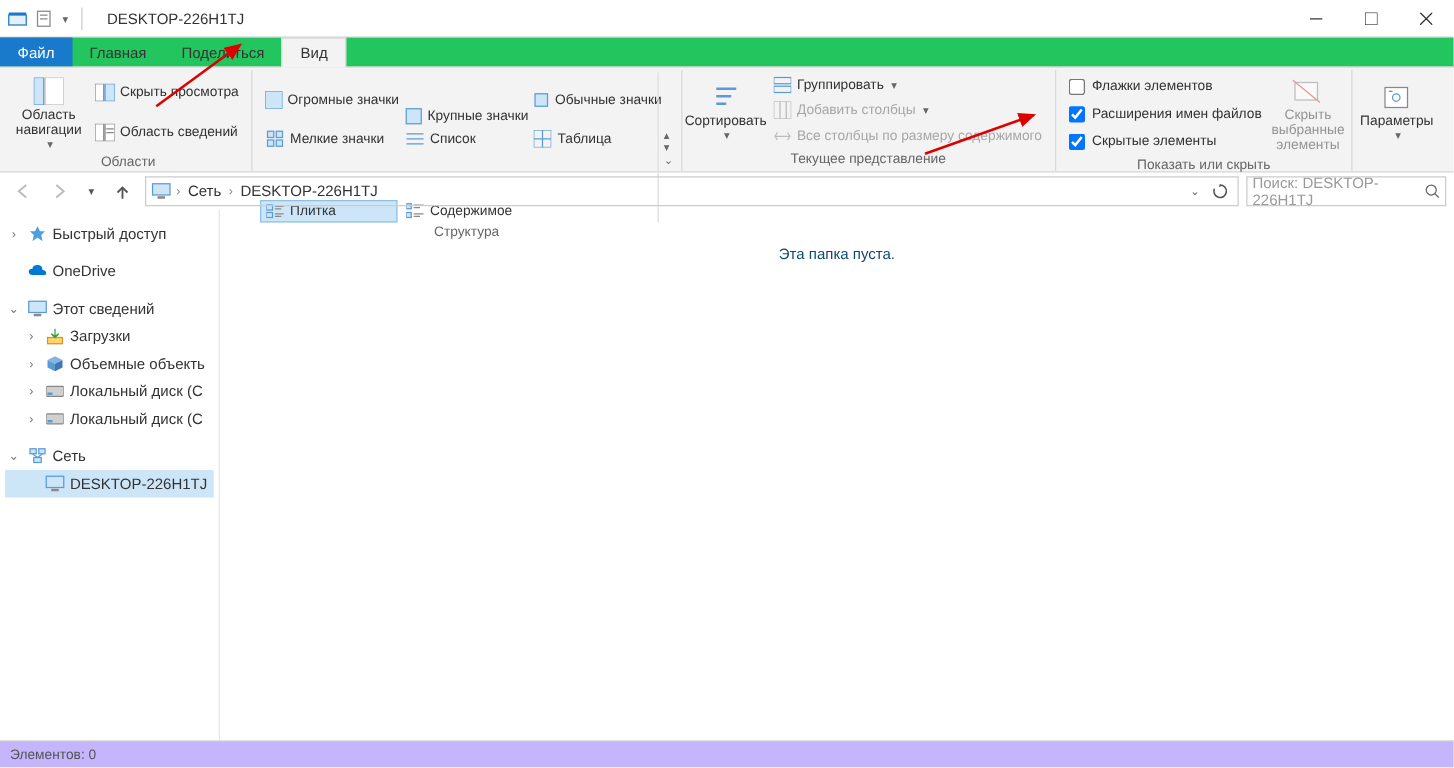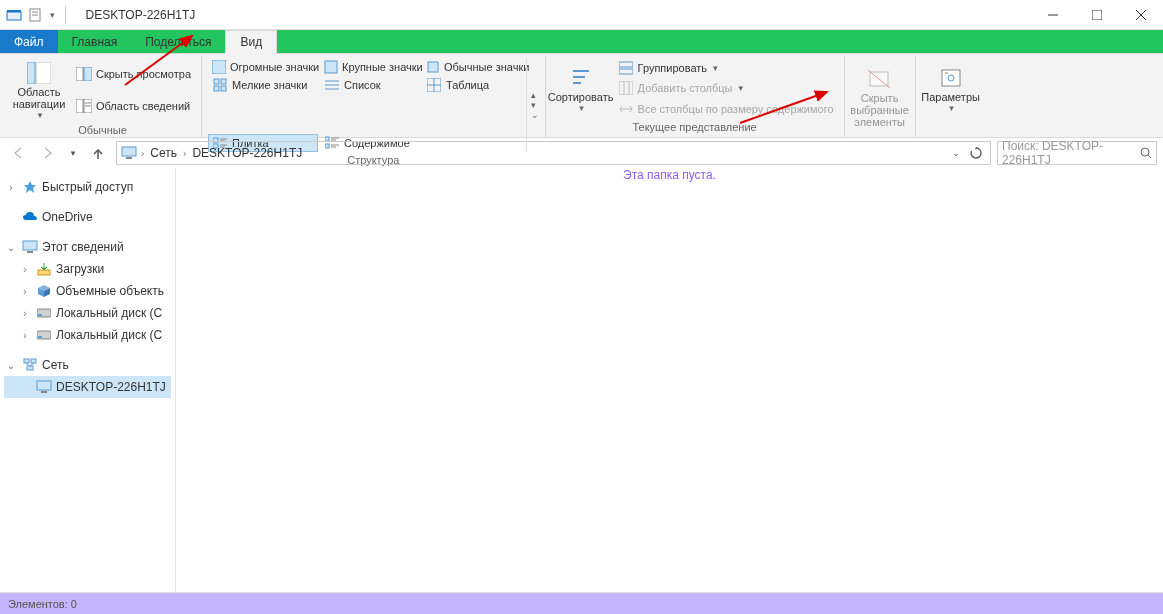--- a/index.html
+++ b/index.html
@@ -44,21 +44,21 @@
   .body-row { display: flex; height: calc(100% - 30px - 24px - 84px - 30px - 22px); }
   .sidebar { width: 176px; border-right: 1px solid #e5e5e5; padding: 8px 4px; overflow: hidden; }
   .tree-item { display: flex; align-items: center; gap: 4px; height: 22px; font-size: 12px; cursor: pointer; padding-right: 4px; white-space: nowrap; }
   .tree-item.selected { background: #cde6f7; }
   .tree-exp { width: 14px; text-align: center; font-size: 10px; color: #777; }
   .tree-ic { width: 16px; height: 16px; display: flex; align-items: center; justify-content: center; }
   .tree-spacer { height: 8px; }
   .indent-1 { padding-left: 14px; }
 
   .content { flex: 1; position: relative; }
-  .empty-msg { position: absolute; top: 0; left: 50%; transform: translateX(-50%); font-size: 12px; color: #8b5cf6; }
+  .empty-msg { position: absolute; top: 28px; left: 50%; transform: translateX(-50%); font-size: 12px; color: #0c4a6e; }
 
   .statusbar { height: 22px; border-top: 1px solid #e0e0e0; display: flex; align-items: center; padding: 0 8px; font-size: 11px; color: #555; background: #c4b5fd; }
 
   
   .arrow { position: absolute; pointer-events: none; }
 
   svg { display: block; }
 </style>
 </head>
 <body>
@@ -138,36 +138,36 @@
                 <rect x="0" y="0" width="7" height="14" fill="#fff" stroke="#888"></rect>
                 <rect x="8" y="0" width="8" height="14" fill="#fff" stroke="#888"></rect>
                 <line x1="9" y1="4" x2="15" y2="4" stroke="#888"></line>
                 <line x1="9" y1="7" x2="15" y2="7" stroke="#888"></line>
               </svg>
             </span>
           <span>Область сведений</span>
         </div>
       </div>
     </div>
-    <div class="ribbon-group-label">Обычные</div>
+    <div class="ribbon-group-label">Области</div>
   </div>
 
   <div class="ribbon-group" style="min-width:320px;">
     <div class="ribbon-group-body">
       <div class="r-stack" style="flex:1;">
         <div style="display:flex;gap:2px;">
           <div class="r-item" style="width:110px;">
               <span class="ic">
                 <svg width="14" height="14">
                   <rect width="14" height="14" fill="#cde6f7" stroke="#5b9bd5"></rect>
                 </svg>
               </span>
               <span>Огромные значки</span>
             </div>
-          <div class="r-item" style="width:100px;">
+          <div class="r-item" style="width:100px;margin-top:26px;">
               <span class="ic">
                 <svg width="14" height="14">
                   <rect x="1" y="1" width="12" height="12" fill="#cde6f7" stroke="#5b9bd5"></rect>
                 </svg>
               </span>
               <span>Крупные значки</span>
             </div>
           <div class="r-item" style="width:100px;">
               <span class="ic">
                 <svg width="14" height="14">
@@ -291,30 +291,45 @@
             </span>
             <span>Все столбцы по размеру содержимого</span>
           </div>
       </div>
     </div>
     <div class="ribbon-group-label">Текущее представление</div>
   </div>
 
   <div class="ribbon-group">
     <div class="ribbon-group-body">
+      <div class="r-stack">
+        <label class="r-check">
+            <input type="checkbox" style="">
+            <span>Флажки элементов</span>
+          </label>
+        <label class="r-check">
+            <input type="checkbox" checked="" style="">
+            <span>Расширения имен файлов</span>
+          </label>
+        <label class="r-check">
+            <input type="checkbox" checked="" style="">
+            <span>Скрытые элементы</span>
+          </label>
+      </div>
       <div class="r-big-btn" style="opacity:.5;">
         <div class="ic">
             <svg width="24" height="22">
               <rect x="2" y="4" width="18" height="14" fill="#fff" stroke="#888"></rect>
               <line x1="0" y1="2" x2="22" y2="20" stroke="#d04040"></line>
             </svg>
           </div>
         <span>Скрыть выбранные элементы</span>
       </div>
     </div>
+    <div class="ribbon-group-label">Показать или скрыть</div>
   </div>
 
   <div class="ribbon-group" style="border-right:none;">
     <div class="ribbon-group-body">
       <div class="r-big-btn dd-arrow">
         <div class="ic">
             <svg width="24" height="22">
               <rect x="3" y="3" width="18" height="16" fill="#fff" stroke="#888"></rect>
               <circle cx="12" cy="11" r="3" fill="none" stroke="#5b9bd5"></circle>
               <line x1="6" y1="6" x2="9" y2="6" stroke="#888"></line>

